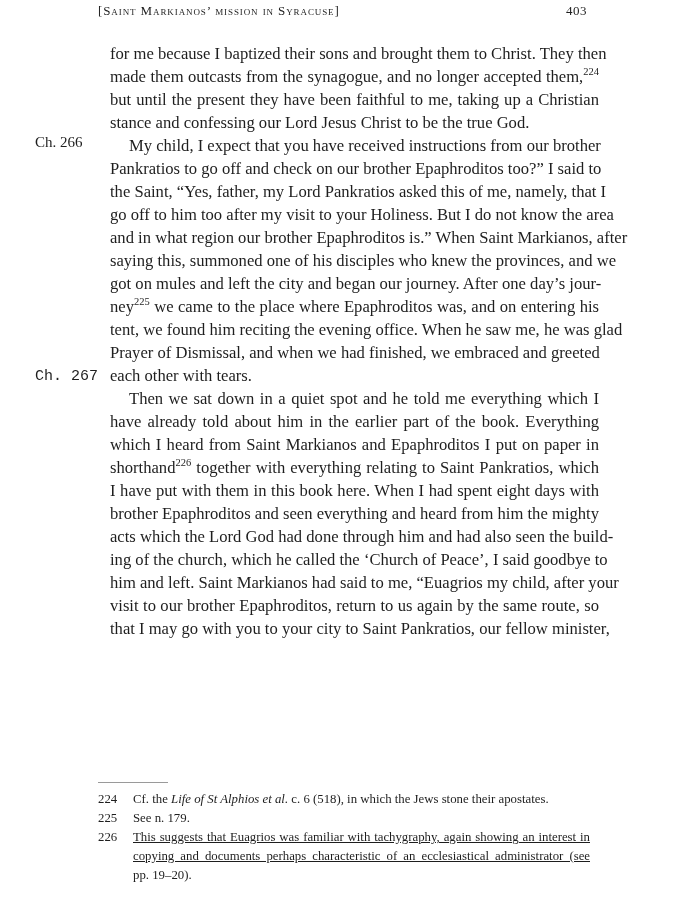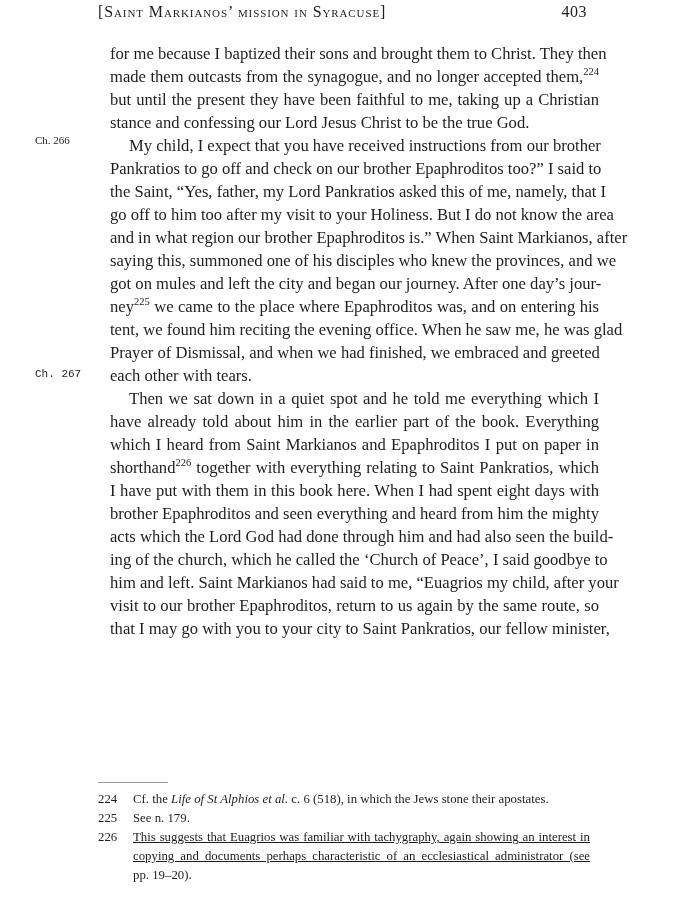--- a/index.html
+++ b/index.html
@@ -3,38 +3,38 @@
 <meta charset="utf-8">
 <style>
   html, body { margin: 0; padding: 0; background: #ffffff; }
   body {
     width: 682px; height: 924px; position: relative; overflow: hidden;
     font-family: "Liberation Serif", "DejaVu Serif", serif;
     color: #1e1e1e;
   }
   .running-head {
     position: absolute; left: 98px; top: 3px; width: 492px; height: 22px;
-    font-size: 16px; letter-spacing: 0.9px;
+    font-size: 13px; letter-spacing: 0.9px;
   }
   .running-head .title { position: absolute; left: 0; top: 0; font-variant: small-caps; }
   .running-head .folio { position: absolute; right: 3px; top: 0; letter-spacing: 0.5px; margin-left: 44px; }
 
   .body-text {
     position: absolute; left: 110px; top: 42px; width: 489px;
     font-size: 16.6px; line-height: 23px;
   }
   .line {
     display: block; white-space: nowrap; text-align: justify; text-align-last: justify;
     height: 23px;
   }
   .line.last { text-align-last: left; }
   .line.indent { text-indent: 19px; }
   sup { font-size: 10.5px; line-height: 0; vertical-align: 7px; }
   .margin-note {
-    position: absolute; left: 35px; font-size: 11px; white-space: nowrap;
+    position: absolute; left: 35px; font-size: 15px; white-space: nowrap;
   }
 
   .fn-rule {
     position: absolute; left: 98px; top: 782px; width: 70px; height: 0;
     border-top: 1px solid #9a9a9a;
   }
   .footnotes {
     position: absolute; left: 98px; top: 790px; width: 492px;
     font-size: 12.8px; line-height: 19px;
   }

